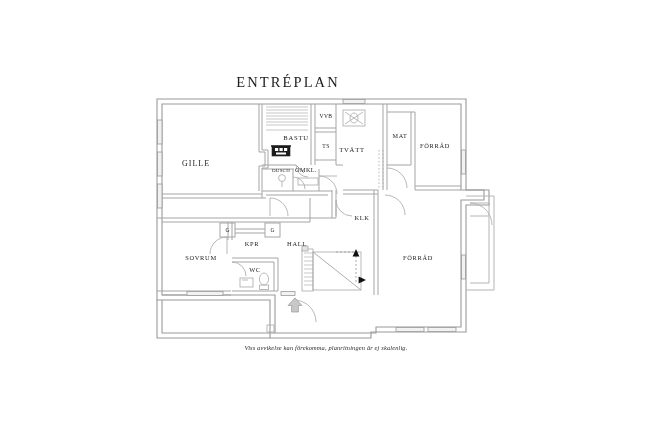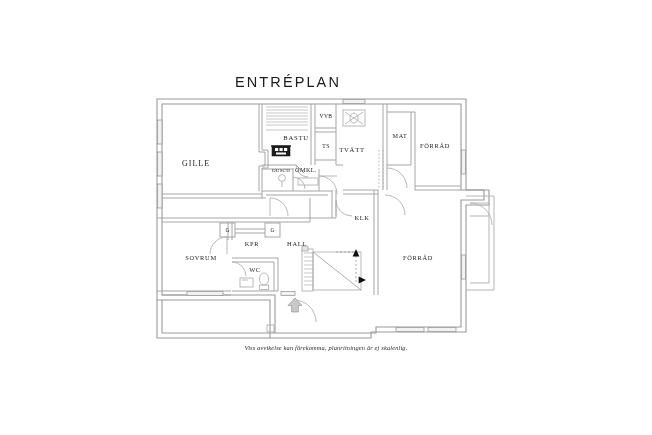--- a/index.html
+++ b/index.html
@@ -20,21 +20,21 @@
     width: 652px;
     height: 435px;
     background: #ffffff;
   }
   #plan-title {
     position: absolute;
     left: 0;
     top: 74px;
     width: 576px;
     text-align: center;
-    font-family: Liberation Sans, sans-serif;
+    font-family: Liberation Serif, serif;
     font-size: 14.5px;
     letter-spacing: 2.1px;
     color: #1c1c1c;
     font-weight: 400;
   }
   #plan-disclaimer {
     position: absolute;
     left: 0;
     top: 344px;
     width: 652px;

